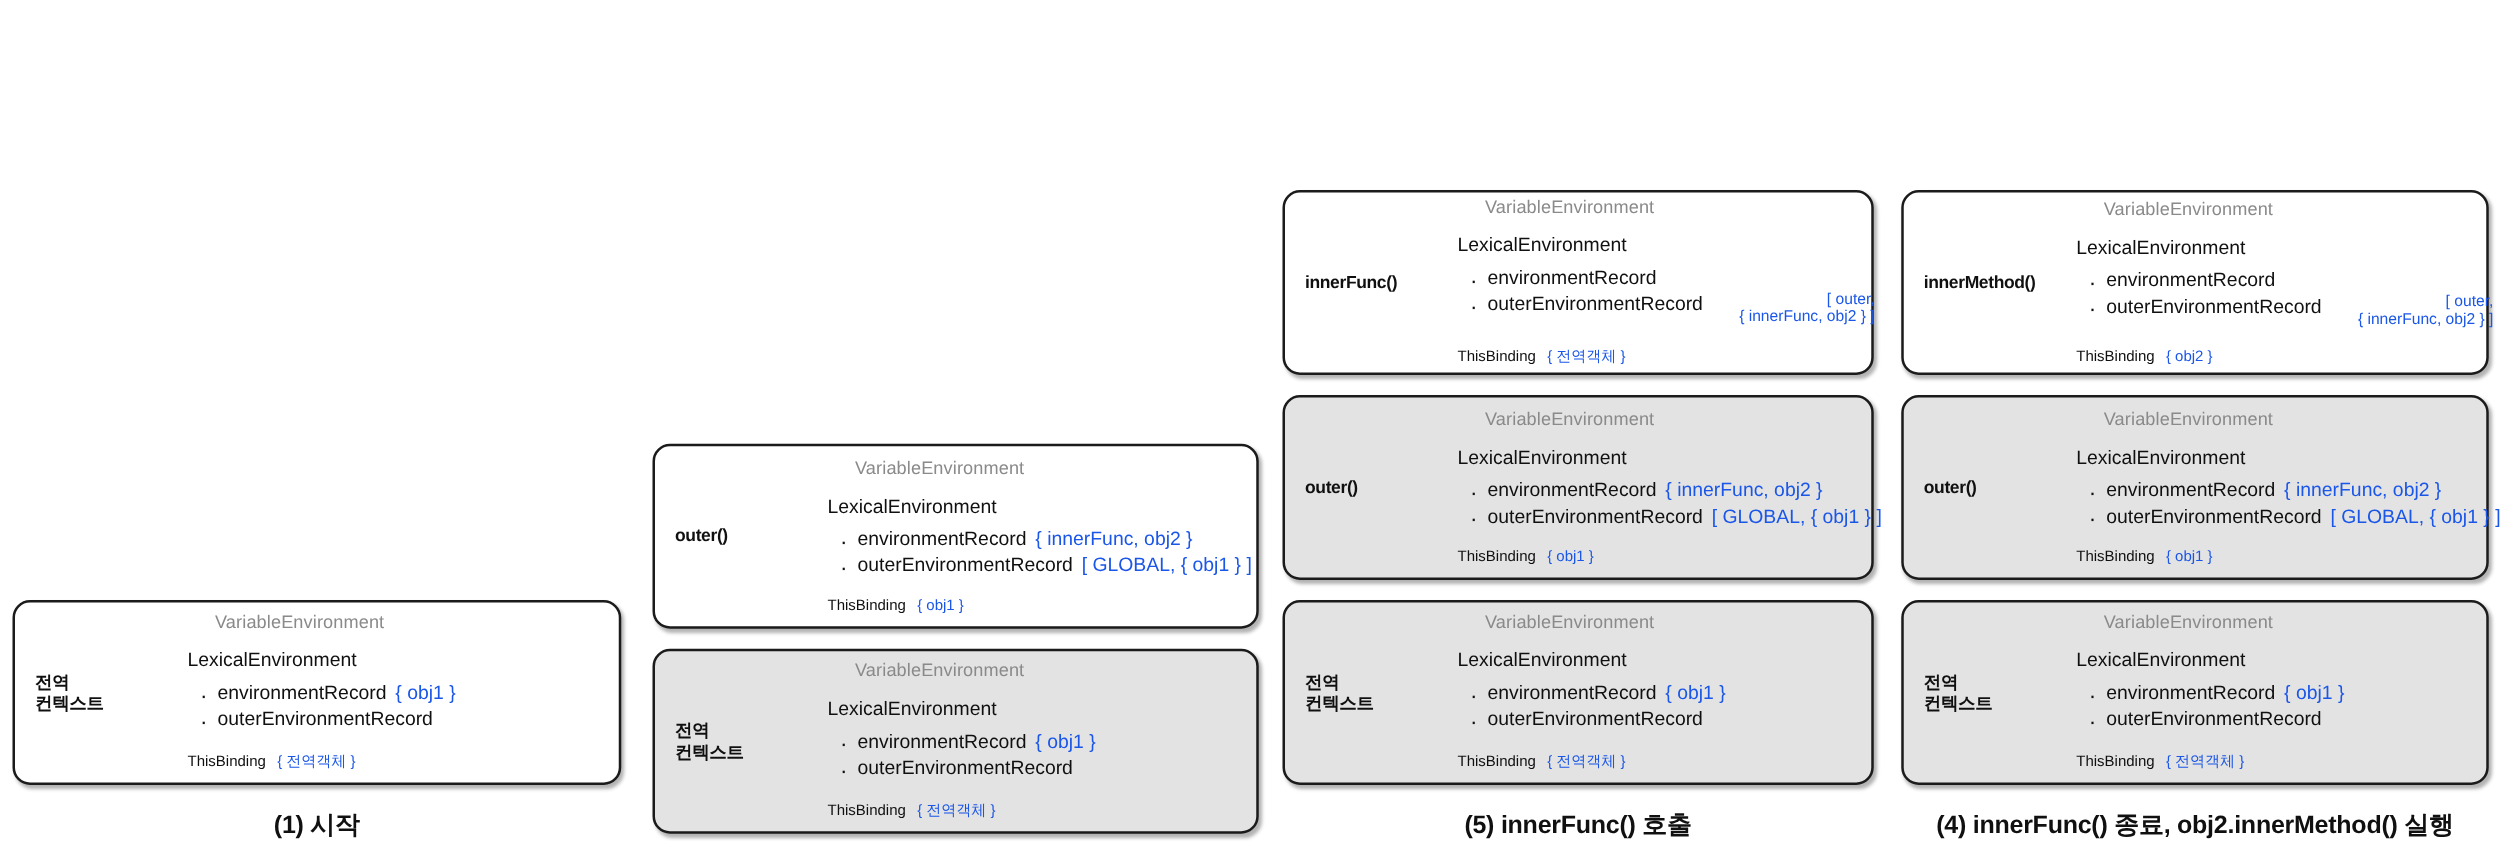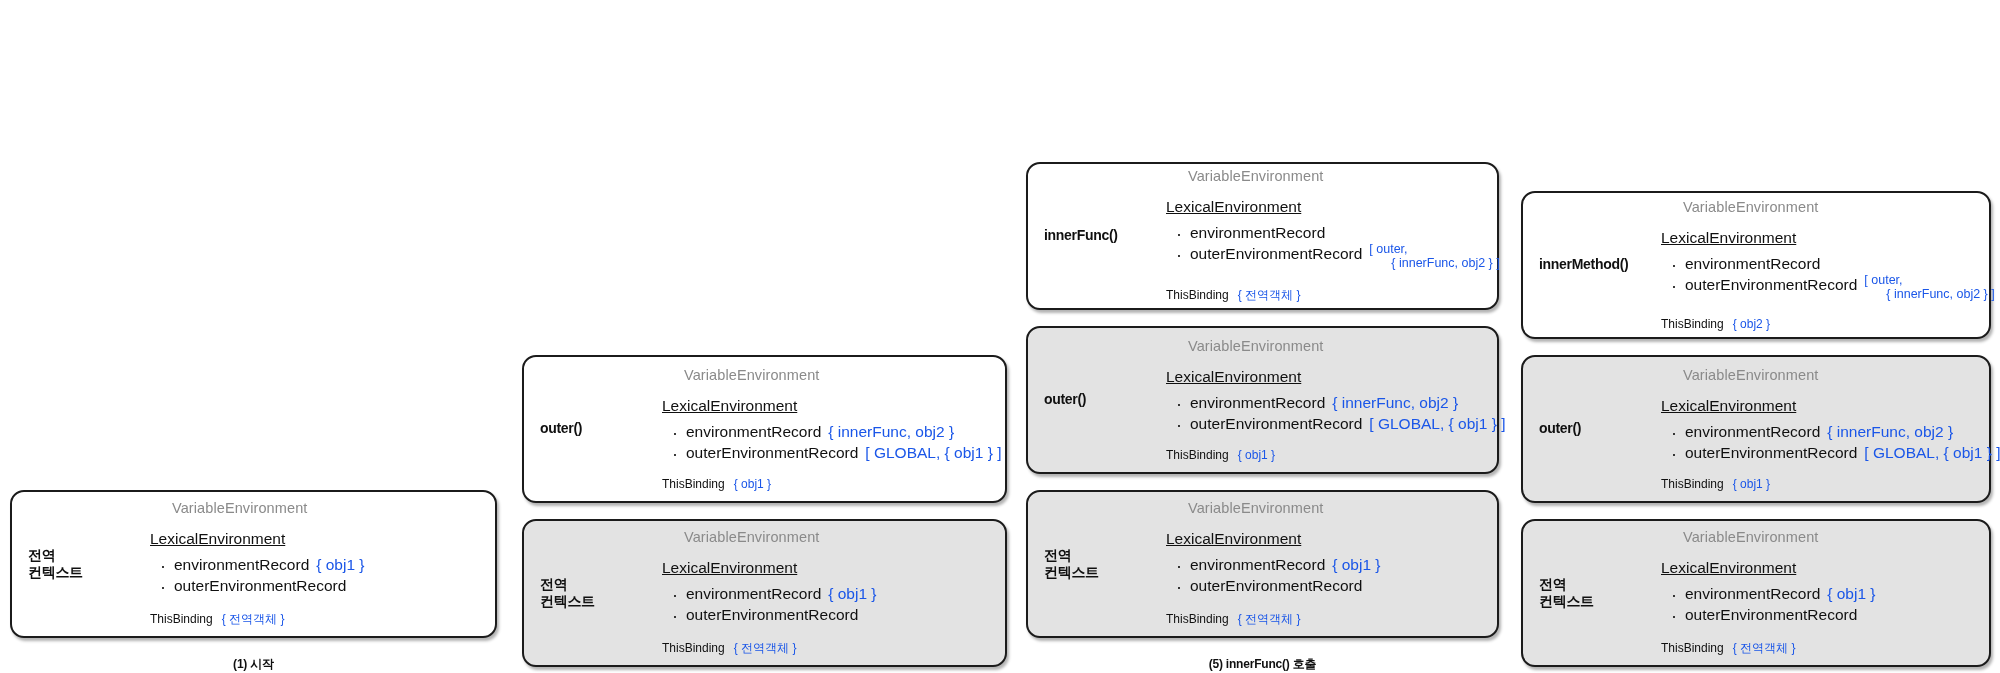--- a/index.html
+++ b/index.html
@@ -82,21 +82,20 @@
     font-size: 14.5px;
     color: #8a8a8a;
     margin: 0 0 14px 22px;
     letter-spacing: 0.1px;
   }
 
   .le-title {
     font-size: 15.5px;
     color: #101010;
     margin: 0 0 7px 0;
-    text-decoration: underline;
   }
 
   .bullets {
     list-style: none;
     margin: 0 0 0 8px;
     padding: 0;
   }
   .bullets li {
     position: relative;
     padding-left: 16px;
@@ -118,21 +117,21 @@
     color: #1a56e8;
     margin-left: 7px;
   }
   .val-stack {
     display: inline-block;
     vertical-align: top;
     margin-left: 7px;
     color: #1a56e8;
     font-size: 12.5px;
     line-height: 1.15;
-    text-align: left;
+    text-align: right;
     white-space: nowrap;
     position: relative;
     top: -2px;
   }
   .val-stack .line2 {
     display: block;
     padding-left: 22px;
   }
 
   .this-row {
@@ -140,21 +139,21 @@
     font-size: 12px;
     color: #101010;
     white-space: nowrap;
   }
   .this-row .val {
     margin-left: 9px;
   }
 
   .caption {
     text-align: center;
-    font-size: 12px;
+    font-size: 20px;
     font-weight: bold;
     color: #101010;
     padding-top: 12px;
     letter-spacing: -0.2px;
   }
 
   
   #col-1 { width: 507px; padding-left: 10px; padding-right: 10px;}
   #col-2 { width: 510px; padding-left: 15px; padding-right: 10px;}
   #col-3 { width: 492px; padding-left: 9px;  padding-right: 10px;}
@@ -349,15 +348,16 @@
             <li>
               <span>outerEnvironmentRecord</span><span class="val"></span>
             </li>
           </ul>
           <div class="this-row">
             <span>ThisBinding</span><span class="val">{ 전역객체 }</span>
           </div>
         </div>
       </div>
     </div>
+    <div class="caption">(4) innerFunc() 종료, obj2.innerMethod() 실행</div>
   </div>
 
 </div>
 
 </body></html>

